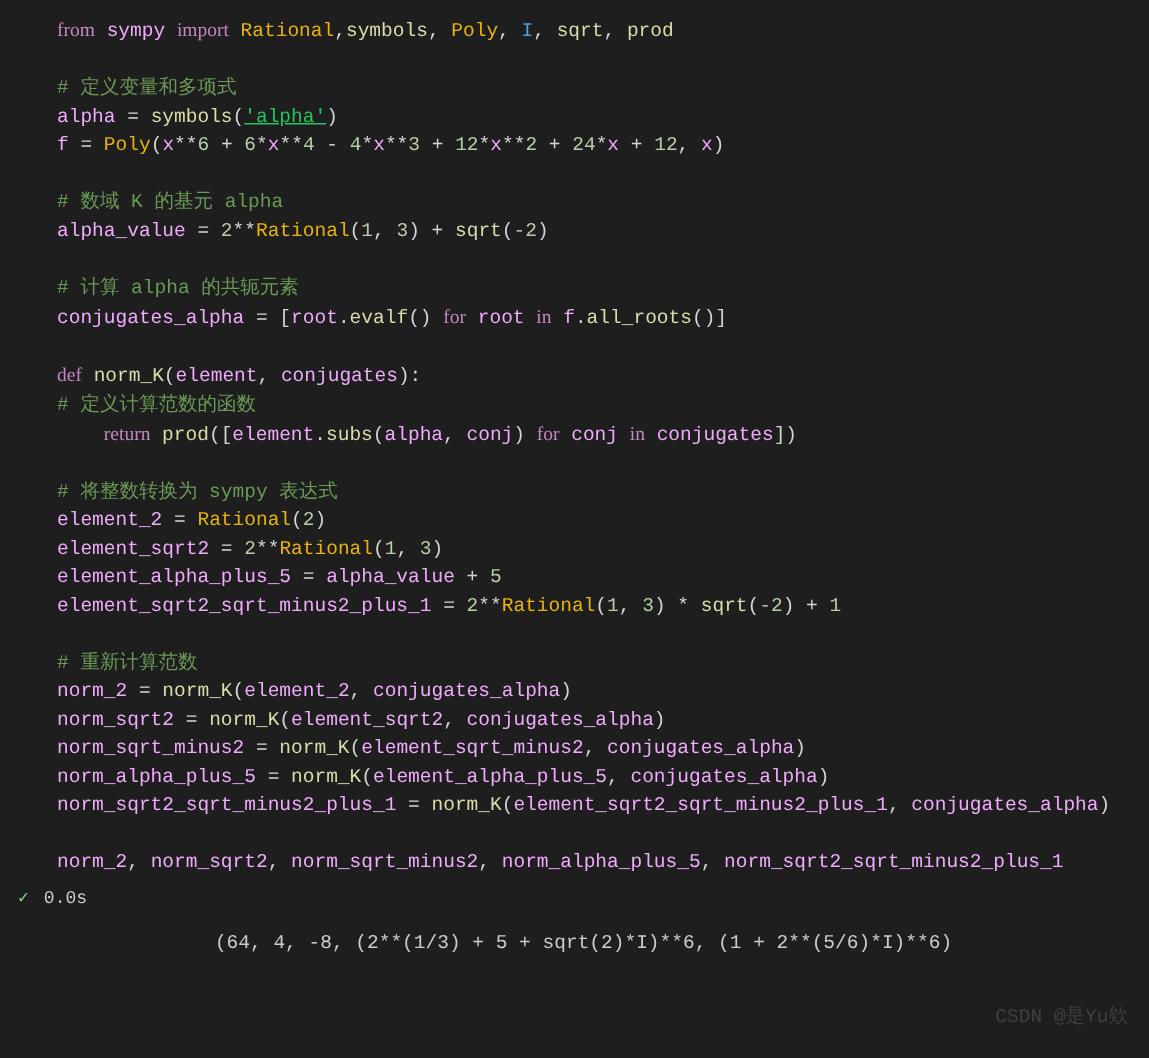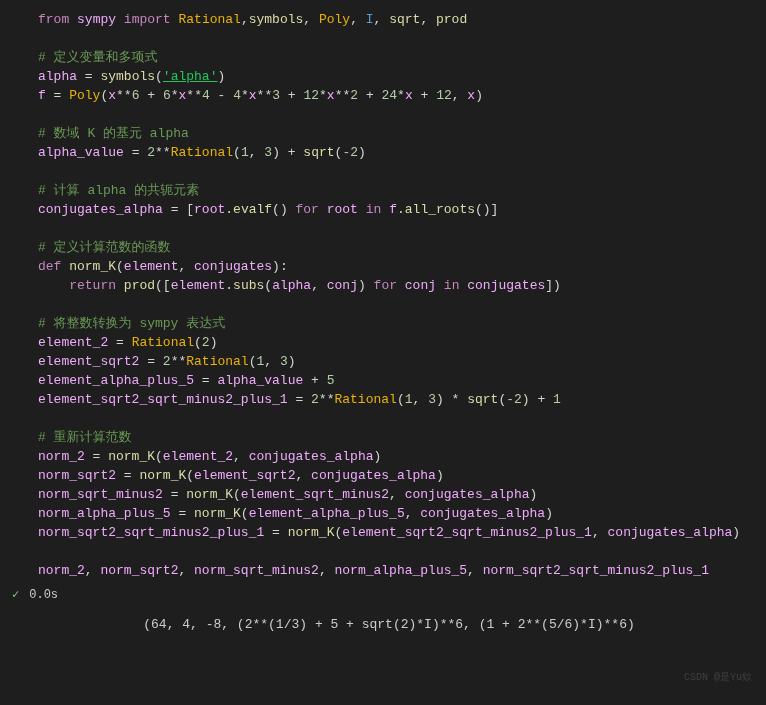--- a/index.html
+++ b/index.html
@@ -9,21 +9,21 @@
   font-size:13px;
   line-height:19px;
   color:#d4d4d4;
   width:766px;
   height:705px;
   overflow:hidden;
   position:relative;
 }
 .editor { padding:10px 0 0 38px; }
 .line { white-space:pre; min-height:19px; }
-.k-purple { color:#c586c0; }    
+.k-purple { color:#c586c0;font-family:Liberation Serif, serif; }    
 .k-teal { color:#eab308; }      
 .k-func { color:#dcdcaa;text-align:right; }      
 .k-var { color:#f0abfc;text-align:center; }       
 .k-num { color:#b5cea8; }       
 .k-str { color:#22c55e;text-decoration:underline; }       
 .k-op { color:#d4d4d4; }        
 .k-comment { color:#6a9955; }   
 .k-const { color:#569cd6; }     
 .status {
   padding:6px 0 4px 12px;
@@ -40,43 +40,43 @@
   color:#cccccc;
   font-size:13px;
   white-space:pre;
   text-align:center;
 }
 .watermark {
   position:absolute;
   right:14px;
   bottom:18px;
   color:#5a5a5a;
-  font-size:10px;
+  font-size:13px;
   opacity:.55;
   pointer-events:none;
 }
 </style>
 </head>
 <body>
 
 <div class="editor">
 <div class="line"><span class="k-purple">from</span> <span class="k-var">sympy</span> <span class="k-purple">import</span> <span class="k-teal">Rational</span><span class="k-op">,</span><span class="k-func">symbols</span><span class="k-op">, </span><span class="k-teal">Poly</span><span class="k-op">, </span><span class="k-const">I</span><span class="k-op">, </span><span class="k-func">sqrt</span><span class="k-op">, </span><span class="k-func">prod</span></div>
 <div class="line"></div>
 <div class="line k-comment"># 定义变量和多项式</div>
 <div class="line"><span class="k-var">alpha</span><span class="k-op"> = </span><span class="k-func">symbols</span><span class="k-op">(</span><span class="k-str">'alpha'</span><span class="k-op">)</span></div>
 <div class="line"><span class="k-var">f</span><span class="k-op"> = </span><span class="k-teal">Poly</span><span class="k-op">(</span><span class="k-var">x</span><span class="k-op">**</span><span class="k-num">6</span><span class="k-op"> + </span><span class="k-num">6</span><span class="k-op">*</span><span class="k-var">x</span><span class="k-op">**</span><span class="k-num">4</span><span class="k-op"> - </span><span class="k-num">4</span><span class="k-op">*</span><span class="k-var">x</span><span class="k-op">**</span><span class="k-num">3</span><span class="k-op"> + </span><span class="k-num">12</span><span class="k-op">*</span><span class="k-var">x</span><span class="k-op">**</span><span class="k-num">2</span><span class="k-op"> + </span><span class="k-num">24</span><span class="k-op">*</span><span class="k-var">x</span><span class="k-op"> + </span><span class="k-num">12</span><span class="k-op">, </span><span class="k-var">x</span><span class="k-op">)</span></div>
 <div class="line"></div>
 <div class="line k-comment"># 数域 K 的基元 alpha</div>
 <div class="line"><span class="k-var">alpha_value</span><span class="k-op"> = </span><span class="k-num">2</span><span class="k-op">**</span><span class="k-teal">Rational</span><span class="k-op">(</span><span class="k-num">1</span><span class="k-op">, </span><span class="k-num">3</span><span class="k-op">)</span><span class="k-op"> + </span><span class="k-func">sqrt</span><span class="k-op">(</span><span class="k-num">-2</span><span class="k-op">)</span></div>
 <div class="line"></div>
 <div class="line k-comment"># 计算 alpha 的共轭元素</div>
 <div class="line"><span class="k-var">conjugates_alpha</span><span class="k-op"> = </span><span class="k-op">[</span><span class="k-var">root</span><span class="k-op">.</span><span class="k-func">evalf</span><span class="k-op">() </span><span class="k-purple">for</span><span class="k-op"> </span><span class="k-var">root</span><span class="k-op"> </span><span class="k-purple">in</span><span class="k-op"> </span><span class="k-var">f</span><span class="k-op">.</span><span class="k-func">all_roots</span><span class="k-op">()]</span></div>
 <div class="line"></div>
+<div class="line"><span class="k-purple">def</span><span class="k-op"> </span><span class="k-func">norm_K</span><span class="k-op">(</span><span class="k-var">element</span><span class="k-op">, </span><span class="k-var">conjugates</span><span class="k-op">):</span></div>
 <div class="line k-comment"># 定义计算范数的函数</div>
-<div class="line"><span class="k-purple">def</span><span class="k-op"> </span><span class="k-func">norm_K</span><span class="k-op">(</span><span class="k-var">element</span><span class="k-op">, </span><span class="k-var">conjugates</span><span class="k-op">):</span></div>
 <div class="line">    <span class="k-purple">return</span><span class="k-op"> </span><span class="k-func">prod</span><span class="k-op">([</span><span class="k-var">element</span><span class="k-op">.</span><span class="k-func">subs</span><span class="k-op">(</span><span class="k-var">alpha</span><span class="k-op">, </span><span class="k-var">conj</span><span class="k-op">) </span><span class="k-purple">for</span><span class="k-op"> </span><span class="k-var">conj</span><span class="k-op"> </span><span class="k-purple">in</span><span class="k-op"> </span><span class="k-var">conjugates</span><span class="k-op">])</span></div>
 <div class="line"></div>
 <div class="line k-comment"># 将整数转换为 sympy 表达式</div>
 <div class="line"><span class="k-var">element_2</span><span class="k-op"> = </span><span class="k-teal">Rational</span><span class="k-op">(</span><span class="k-num">2</span><span class="k-op">)</span></div>
 <div class="line"><span class="k-var">element_sqrt2</span><span class="k-op"> = </span><span class="k-num">2</span><span class="k-op">**</span><span class="k-teal">Rational</span><span class="k-op">(</span><span class="k-num">1</span><span class="k-op">, </span><span class="k-num">3</span><span class="k-op">)</span></div>
 <div class="line"><span class="k-var">element_alpha_plus_5</span><span class="k-op"> = </span><span class="k-var">alpha_value</span><span class="k-op"> + </span><span class="k-num">5</span></div>
 <div class="line"><span class="k-var">element_sqrt2_sqrt_minus2_plus_1</span><span class="k-op"> = </span><span class="k-num">2</span><span class="k-op">**</span><span class="k-teal">Rational</span><span class="k-op">(</span><span class="k-num">1</span><span class="k-op">, </span><span class="k-num">3</span><span class="k-op">) * </span><span class="k-func">sqrt</span><span class="k-op">(</span><span class="k-num">-2</span><span class="k-op">) + </span><span class="k-num">1</span></div>
 <div class="line"></div>
 <div class="line k-comment"># 重新计算范数</div>
 <div class="line"><span class="k-var">norm_2</span><span class="k-op"> = </span><span class="k-func">norm_K</span><span class="k-op">(</span><span class="k-var">element_2</span><span class="k-op">, </span><span class="k-var">conjugates_alpha</span><span class="k-op">)</span></div>

